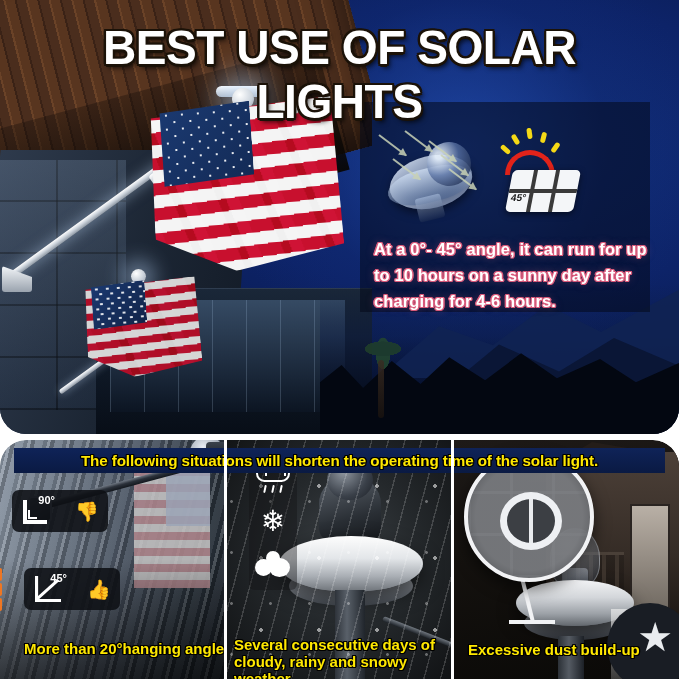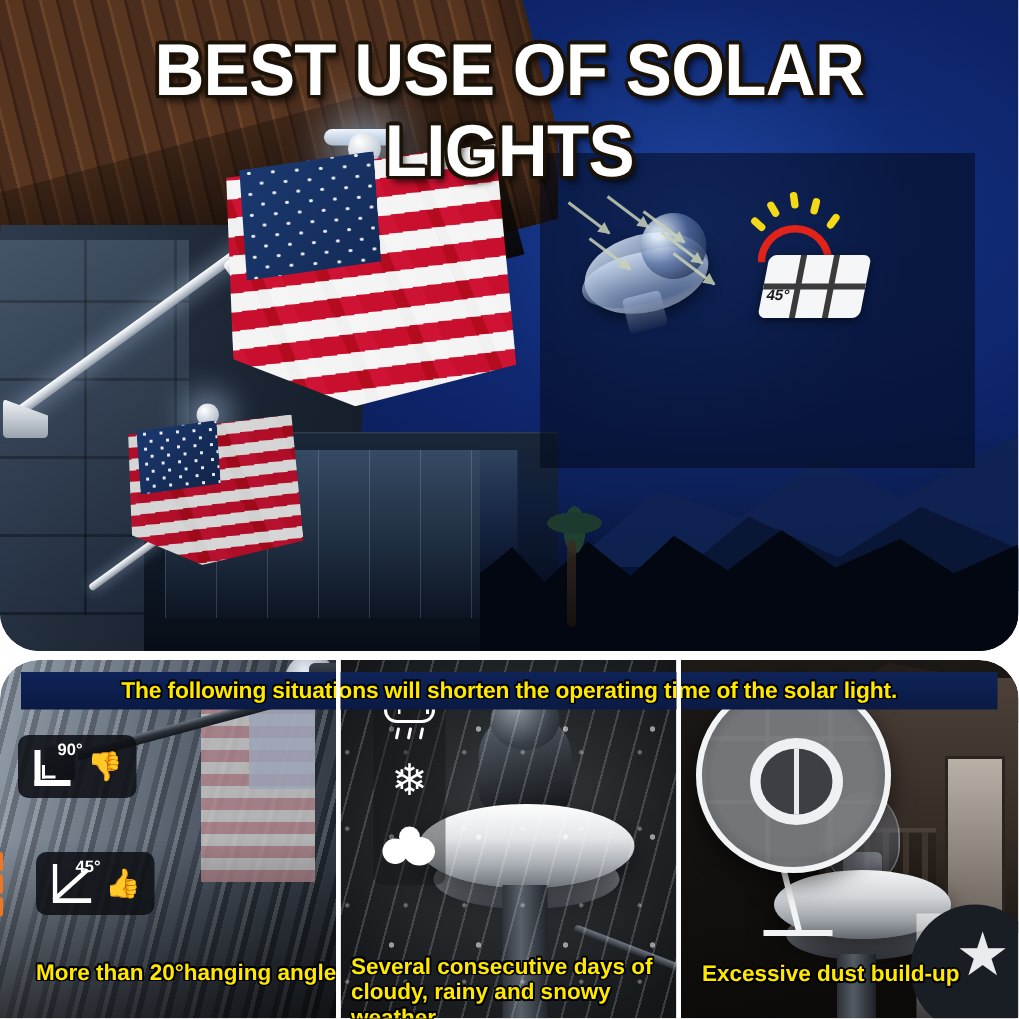--- a/index.html
+++ b/index.html
@@ -477,21 +477,21 @@
   .p3-star {
     position:absolute; right:6px; bottom:22px; font-size:40px; color:#e9ecef; line-height:1;
   }
   .p3-stripe {
     position:absolute; right:44px; bottom:0; width:24px; height:70px;
     background:linear-gradient(180deg,rgba(235,235,235,.7),rgba(150,150,150,.35));
   }
 
   
   .badge {
-    position:absolute; display:flex; align-items:center; gap:7px;
+    position:absolute; display:flex; align-items:center; gap:24px;
     background:rgba(14,16,20,.88); border-radius:7px; padding:6px 9px;
     z-index:5;
   }
   .badge-90 { left:12px; top:50px; }
   .badge-45 { left:24px; top:128px; }
   .ang-wrap { position:relative; width:30px; height:30px; }
   .ang90 {
     position:absolute; left:2px; bottom:2px; width:24px; height:24px;
     border-left:4px solid #fff; border-bottom:4px solid #fff;
   }
@@ -644,20 +644,21 @@
       <div class="sunray" style="left:20px;top:18px;transform:rotate(-48deg);"></div>
       <div class="sunray" style="left:30px;top:8px;transform:rotate(-30deg);"></div>
       <div class="sunray" style="left:44px;top:2px;transform:rotate(-8deg);"></div>
       <div class="sunray" style="left:58px;top:6px;transform:rotate(14deg);"></div>
       <div class="sunray" style="left:70px;top:16px;transform:rotate(36deg);"></div>
       <div class="sun-arc"></div>
       <div class="panel"></div>
       <div class="panel-deg">45°</div>
     </div>
 
+    <div class="callout">At a 0°- 45° angle, it can run for up to 10 hours on a sunny day after charging for 4-6 hours.</div>
 
     <div class="title">BEST USE OF SOLAR LIGHTS</div>
   </div>
 
   <div class="bottom">
 
     <div class="bcell b1">
       <div class="p1-bg"></div>
       <div class="p1-ribs"></div>
       <div class="p1-flag"></div>

